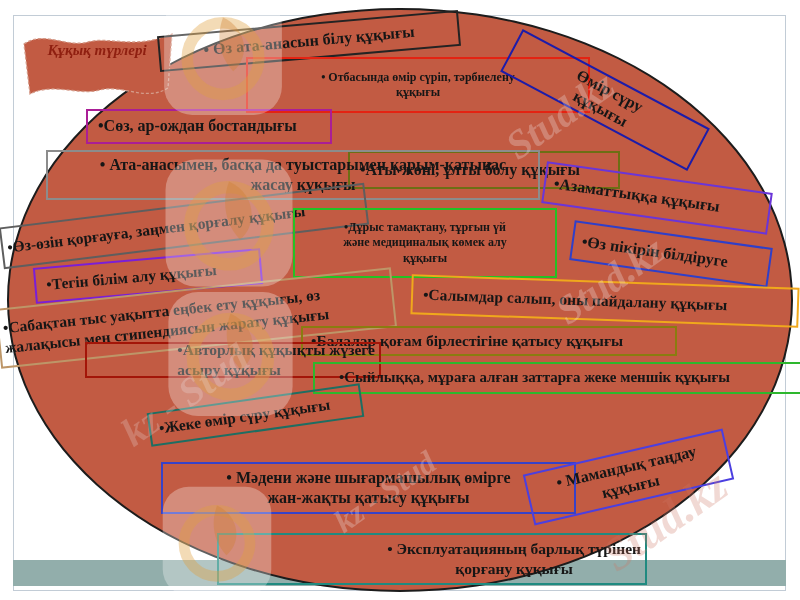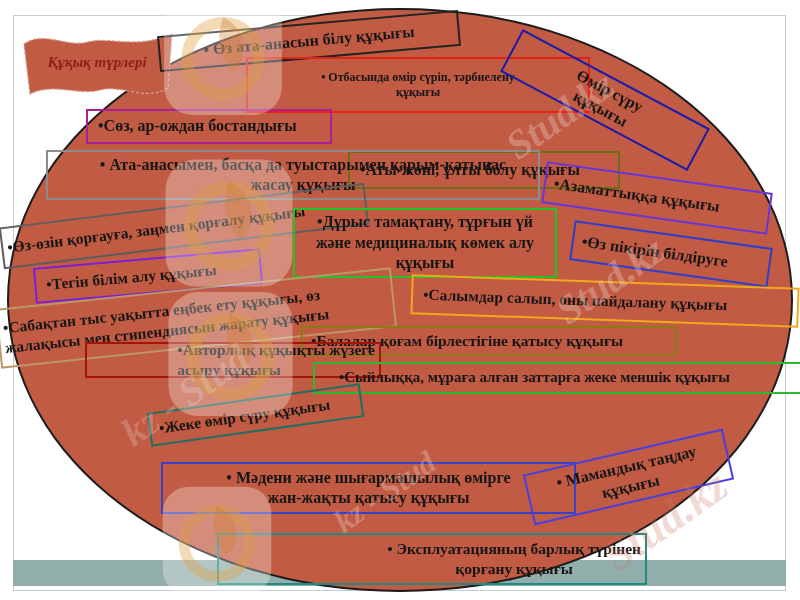--- a/index.html
+++ b/index.html
@@ -9,34 +9,34 @@
          border:1px solid #c2ccd6;box-sizing:border-box;}
   .band{position:absolute;left:13px;top:560px;width:773px;height:26px;
         background:var(--footer-band,#92aeab);}
   .ellipse{position:absolute;left:7px;top:8px;width:786px;height:584px;border-radius:50%;
            background:var(--ellipse-fill,#c25b43);border:2px solid #1c1c1c;box-sizing:border-box;}
   
   .banner{position:absolute;left:22px;top:26px;width:152px;height:72px;}
   .banner svg{position:absolute;left:0;top:0;}
   .banner-label{position:absolute;left:0;top:16px;width:150px;text-align:center;
                 font-style:italic;font-weight:bold;font-size:15px;
-                color:var(--banner-text-color,#8f1f10);margin-top:12px;}
+                color:var(--banner-text-color,#8f1f10);}
   
   .rb{position:absolute;border:2px solid #333;box-sizing:border-box;display:flex;
       align-items:center;justify-content:center;text-align:center;white-space:pre-line;
       font-weight:bold;font-size:15.5px;line-height:1.28;color:#161616;padding:0 4px;}
   .b1{left:158px;top:23px;width:302px;height:36px;transform:rotate(-5deg);border-color:#232323;font-size:16px;}
   .b2{left:246px;top:57px;width:344px;height:56px;border-color:#e42312;font-size:12px;}
   .b3{left:499px;top:76px;width:212px;height:48px;transform:rotate(28deg);border-color:#1c1caa;font-size:16px;}
   .b4{left:86px;top:109px;width:246px;height:35px;border-color:#aa1e96;justify-content:flex-start;text-align:left;padding-left:10px;font-size:16px;}
   .b5{left:348px;top:112px;width:272px;height:38px;border-color:#6e6e14;justify-content:flex-start;text-align:left;padding-left:10px;font-size:16px;margin-top:39px;}
   .b6{left:46px;top:150px;width:494px;height:50px;border-color:#8c8c8c;font-size:16px;padding-left:24px;}
   .b7{left:543px;top:177px;width:228px;height:42px;transform:rotate(8deg);border-color:#6a35d8;justify-content:flex-start;text-align:left;padding-left:8px;font-size:16px;}
   .b8{left:0px;top:205px;width:368px;height:42px;transform:rotate(-7deg);border-color:#5e5e5e;justify-content:flex-start;text-align:left;}
-  .b9{left:293px;top:208px;width:264px;height:70px;border-color:#24c224;font-size:16px;}
+  .b9{left:293px;top:208px;width:264px;height:70px;border-color:#24c224;font-size:12px;}
   .b10{left:571px;top:234px;width:200px;height:40px;transform:rotate(8deg);border-color:#2f3fc9;justify-content:flex-start;text-align:left;padding-left:8px;font-size:16px;}
   .b11{left:34px;top:258px;width:228px;height:36px;transform:rotate(-5deg);border-color:#7a1ed8;justify-content:flex-start;text-align:left;padding-left:10px;}
   .b12{left:411px;top:281px;width:388px;height:40px;transform:rotate(2deg);border-color:#f0a81c;justify-content:flex-start;text-align:left;padding-left:10px;}
   .b13{left:-3px;top:288px;width:398px;height:60px;transform:rotate(-6deg);border-color:#bd9668;justify-content:flex-start;text-align:left;}
   .b14{left:301px;top:326px;width:376px;height:30px;border-color:#8a7c10;justify-content:flex-start;text-align:left;padding-left:8px;}
   .b15{left:85px;top:342px;width:296px;height:36px;border-color:#a31508;justify-content:flex-end;text-align:left;padding-left:24px;}
   .b16{left:313px;top:362px;width:543px;height:32px;border-color:#2db82d;justify-content:flex-start;text-align:left;padding-left:24px;font-size:15px;}
   .b17{left:148px;top:398px;width:215px;height:34px;transform:rotate(-8deg);border-color:#1e6e62;justify-content:flex-start;text-align:left;padding-left:8px;}
   .b18{left:282px;top:393px;width:383px;height:52px;border-color:#38c8dc;font-size:16px;}
   .b19{left:161px;top:462px;width:415px;height:52px;border-color:#3642c8;font-size:16px;}

